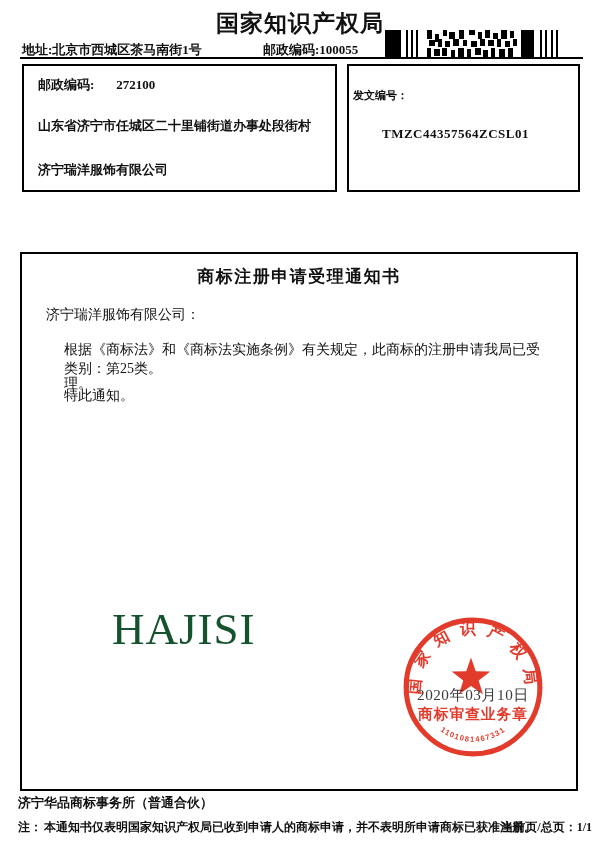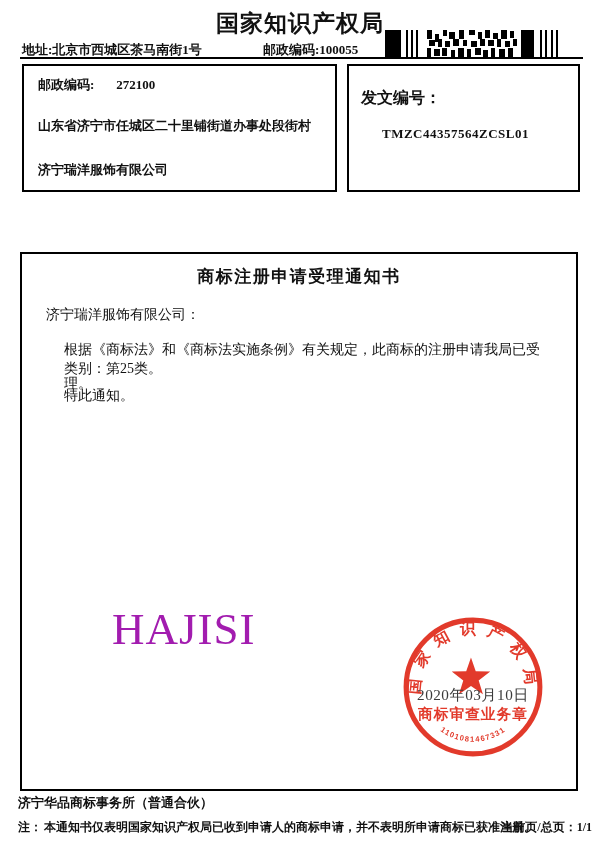--- a/index.html
+++ b/index.html
@@ -26,21 +26,21 @@
   .barcode { top: 30px; left: 385px; width: 180px; height: 27px; }
 
   .box { border: 2px solid #000; background: #fff; }
   .recipient-box { top: 64px; left: 22px; width: 315px; height: 128px; }
   .docnum-box { top: 64px; left: 347px; width: 233px; height: 128px; }
   .recipient-box .row { position: absolute; left: 14px; font-size: 13px; font-weight: 600; white-space: nowrap; }
   .r-postal { top: 10px; }
   .r-postal .val { margin-left: 22px; font-weight: 600; }
   .r-addr { top: 51px; }
   .r-company { top: 95px; }
-  .d-label { position: absolute; top: 22px; left: 12px; font-size: 16px; font-weight: 600; }
+  .d-label { position: absolute; top: 22px; left: 4px; font-size: 11px; font-weight: 600; }
   .d-value { position: absolute; top: 60px; left: 33px; font-size: 13px; font-weight: 600; letter-spacing: 0.5px; }
 
   .app-bar { top: 208px; left: 20px; width: 558px; height: 33px; }
   .app-bar span { position: absolute; top: 7px; font-size: 13.5px; font-weight: 600; white-space: nowrap; }
   .a-date-label { left: 14px; }
   .a-date-value { left: 64px; }
   .a-num-label { left: 207px; }
   .a-num-value { left: 262px; }
 
   .notice-box { top: 252px; left: 20px; width: 558px; height: 539px; }
@@ -50,21 +50,21 @@
   }
   .n-addressee { position: absolute; top: 52px; left: 24px; font-size: 14px; }
   .n-body { position: absolute; top: 79px; left: 42px; width: 500px; font-size: 14px; line-height: 34px; }
   .n-category { position: absolute; top: 106px; left: 42px; font-size: 14px; }
   .n-closing { position: absolute; top: 133px; left: 42px; font-size: 14px; }
   .trademark {
     position: absolute; top: 353px; left: 90px;
     font-family: "Liberation Serif", serif;
     font-size: 45px; line-height: 45px;
     letter-spacing: 1px;
-    color: #a21caf;
+    color: #14532d;
   }
   .seal-wrap { position: absolute; top: 357px; left: 375px; width: 152px; height: 152px; }
 
   .agency-line { top: 794px; left: 18px; font-size: 13px; font-weight: 600; }
   .note-row { top: 819px; left: 0; width: 600px; font-size: 12px; font-weight: 600; }
   .note-label { position: absolute; left: 18px; top: 0; }
   .note-text { position: absolute; left: 44px; top: 0; white-space: nowrap; }
   .page-indicator { position: absolute; right: 8px; top: 0; }
 </style>
 </head>

